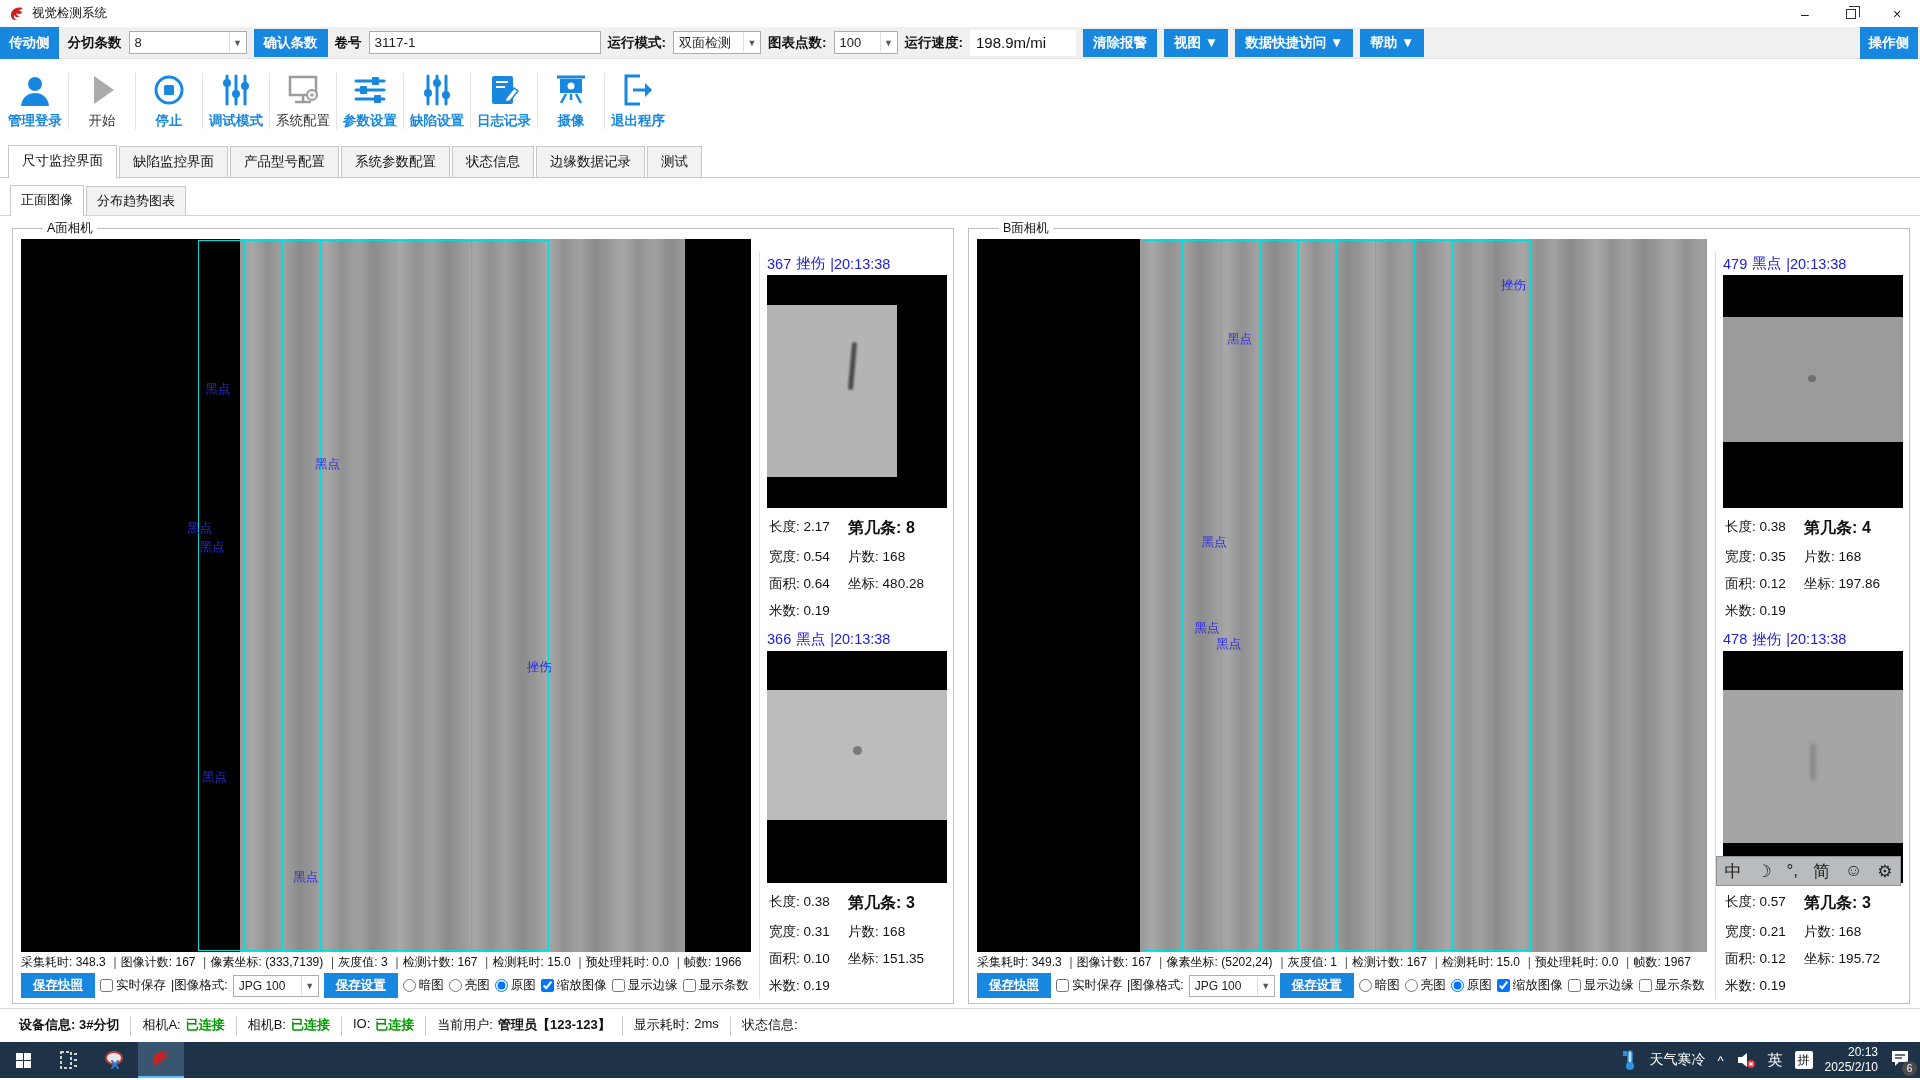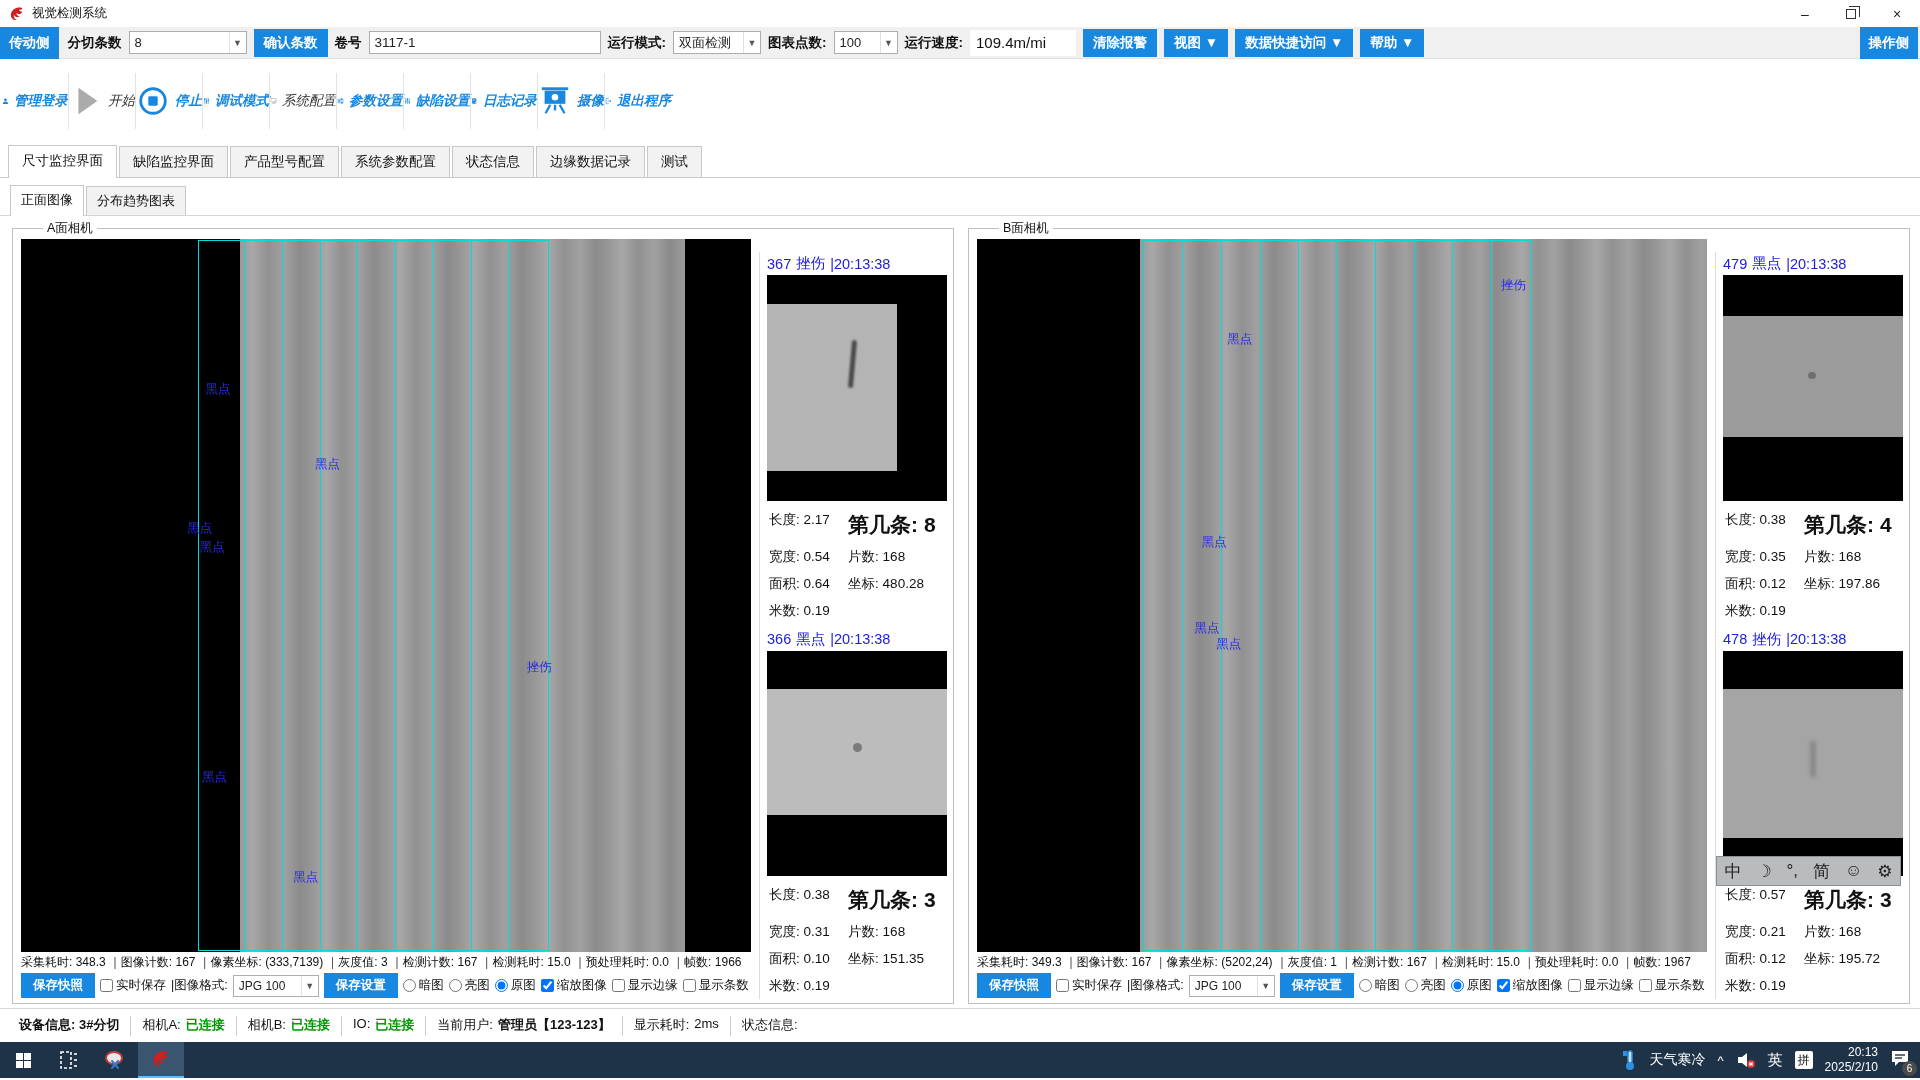--- a/index.html
+++ b/index.html
@@ -20,21 +20,21 @@
   .btn-blue{background:#1787e0;color:#fff;font-size:13.5px;font-weight:bold;border:none;padding:5px 10px;white-space:nowrap;cursor:pointer;}
   .side-btn{height:32px;display:flex;align-items:center;padding:0 9px;margin-right:2px;}
   .sel{background:#fff;border:1px solid #abadb3;height:23px;display:flex;align-items:center;font-size:13px;color:#222;padding-left:5px;position:relative;}
   .sel .arrow{margin-left:auto;width:17px;height:100%;display:flex;align-items:center;justify-content:center;color:#555;font-size:9px;border-left:1px solid #e0e0e0;}
   .txt-input{background:#fff;border:1px solid #abadb3;height:23px;font-size:13.5px;color:#222;padding-left:5px;display:flex;align-items:center;}
   .speed-box{background:#fff;height:26px;min-width:106px;display:flex;align-items:center;font-size:15px;color:#111;padding:0 6px;}
   .spacer{flex:1;}
 
   
   .iconbar{height:84px;background:#fff;display:flex;align-items:center;padding-left:2px;}
-  .tool-item{width:66px;height:72px;display:flex;align-items:center;justify-content:center;gap:5px;cursor:pointer;font-style:italic;}
+  .tool-item{width:66px;height:72px;display:flex;flex-direction:column;align-items:center;justify-content:center;gap:5px;cursor:pointer;}
   .tool-item .cap{font-size:13.5px;font-weight:bold;color:#1787e0;white-space:nowrap;}
   .tool-item.dim .cap{color:#333;font-weight:normal;}
   .tool-sep{width:1px;height:56px;background:#e3e3e3;}
 
   
   .tabstrip{height:35px;background:#fff;display:flex;align-items:flex-end;padding-left:8px;border-bottom:1px solid #c8c8c8;}
   .tab{font-size:13.5px;color:#111;padding:6px 13px;border:1px solid #c8c8c8;border-bottom:none;background:#f2f2f2;margin-right:2px;cursor:pointer;white-space:nowrap;}
   .tab.active{background:#fff;margin-bottom:-1px;padding-bottom:8px;font-weight:normal;}
   .subtabstrip{height:38px;background:#fff;display:flex;align-items:flex-end;padding-left:10px;border-bottom:1px solid #d5d5d5;}
   .subtab{font-size:13px;color:#111;padding:5px 10px;border:1px solid #c8c8c8;border-bottom:none;background:#f2f2f2;margin-right:2px;cursor:pointer;}
@@ -47,40 +47,40 @@
 
   .cam-area{flex:1;display:flex;flex-direction:column;min-width:0;}
   .canvas{flex:1;position:relative;background:#000;overflow:hidden;}
   .gray-band{position:absolute;top:0;bottom:0;background:repeating-linear-gradient(90deg,#999 0px,#a8a8a8 12px,#919191 28px,#a1a1a1 44px,#8b8b8b 60px,#999 74px);}
   .cyan-box{position:absolute;top:1px;bottom:1px;border-top:1px solid #00dcdc;border-bottom:1px solid #00dcdc;}
   .cyan-line{position:absolute;top:1px;bottom:1px;width:1px;background:#00dcdc;}
   .defect-label{position:absolute;transform:translate(-50%,-50%);color:#2a2ae8;font-size:12.5px;white-space:nowrap;}
 
   .panel-status{height:20px;display:flex;align-items:center;font-size:12px;color:#111;white-space:nowrap;overflow:hidden;}
   .panel-controls{height:27px;display:flex;align-items:center;gap:5px;font-size:12.5px;color:#111;white-space:nowrap;}
-  .panel-controls .btn-blue{font-size:12.5px;padding:4px 12px;}
+  .panel-controls .btn-blue{font-size:12.5px;padding:4px 12px;text-decoration:underline;}
   .panel-controls label{display:flex;align-items:center;gap:3px;}
   .panel-controls .fmt-sel{width:86px;height:22px;font-size:12px;}
 
   .defect-col{width:188px;display:flex;flex-direction:column;position:relative;border-left:1px solid #dcdcdc;padding-left:7px;gap:4px;margin-top:13px;}
   .defect-card{flex:1;display:flex;flex-direction:column;min-height:0;}
   .card-header{height:23px;font-size:14.5px;color:#2121d9;display:flex;align-items:center;gap:5px;white-space:nowrap;}
   .thumb{flex:1;background:#000;position:relative;overflow:hidden;min-height:0;}
   .thumb .gray{position:absolute;}
   .thumb .mark{position:absolute;}
   .t-a1 .gray{left:0;top:13%;width:72%;height:74%;background:#b4b4b4;}
   .t-a1 .mark{left:46%;top:29%;width:5px;height:48px;background:#4a4a4a;border-radius:3px;transform:rotate(5deg);filter:blur(1px);}
   .t-a2 .gray{left:0;top:17%;width:100%;height:56%;background:#bcbcbc;}
   .t-a2 .mark{left:48%;top:41%;width:9px;height:9px;border-radius:50%;background:#7a7a7a;filter:blur(.5px);}
   .t-b1 .gray{left:0;top:18%;width:100%;height:54%;background:#9b9b9b;}
   .t-b1 .mark{left:47%;top:43%;width:8px;height:7px;border-radius:50%;background:#6f6f6f;}
   .t-b2 .gray{left:0;top:17%;width:100%;height:66%;background:#a5a5a5;}
   .t-b2 .mark{left:49%;top:40%;width:4px;height:36px;background:#7d7d7d;filter:blur(2px);}
   .info-grid{display:grid;grid-template-columns:1fr 1.25fr;row-gap:9px;padding:10px 0 4px 2px;font-size:13.5px;color:#111;}
-  .info-grid .strip-no{font-weight:bold;font-size:21px;}
+  .info-grid .strip-no{font-weight:bold;font-size:16px;}
 
   .ime-bar{position:absolute;left:0;right:2px;top:604px;height:30px;background:#b9bcbe;border:1px solid #8e9193;display:flex;align-items:center;justify-content:space-around;z-index:6;font-size:17px;color:#222;}
   .ime-bar span{cursor:pointer;}
 
   
   .statusbar{height:34px;background:#fff;border-top:1px solid #d9d9d9;display:flex;align-items:center;font-size:13px;color:#111;padding-left:8px;}
   .sb-item{padding:0 11px;height:20px;display:flex;align-items:flex-start;gap:5px;border-right:1px solid #ccc;white-space:nowrap;}
   .sb-item:last-child{border-right:none;}
   .sb-bold{font-weight:bold;}
   .sb-green{color:#009900;font-weight:bold;}
@@ -136,21 +136,21 @@
     <span>双面检测</span>
       <span class="arrow">▼</span>
   </div>
   <span class="lbl">图表点数:</span>
   <div class="sel" style="width:64px;">
     <span>100</span>
       <span class="arrow">▼</span>
   </div>
   <span class="lbl">运行速度:</span>
   <div class="speed-box">
-      <span>109.4m/mi</span>
+      <span>198.9m/mi</span>
     </div>
   <button class="btn-blue">清除报警</button>
   <button class="btn-blue"><span>视图</span> <span>▼</span></button>
   <button class="btn-blue"><span>数据快捷访问</span> <span>▼</span></button>
   <button class="btn-blue"><span>帮助</span> <span>▼</span></button>
   <div class="spacer"></div>
   <button class="btn-blue side-btn">操作侧</button>
 </div>
 
 <div class="iconbar">

